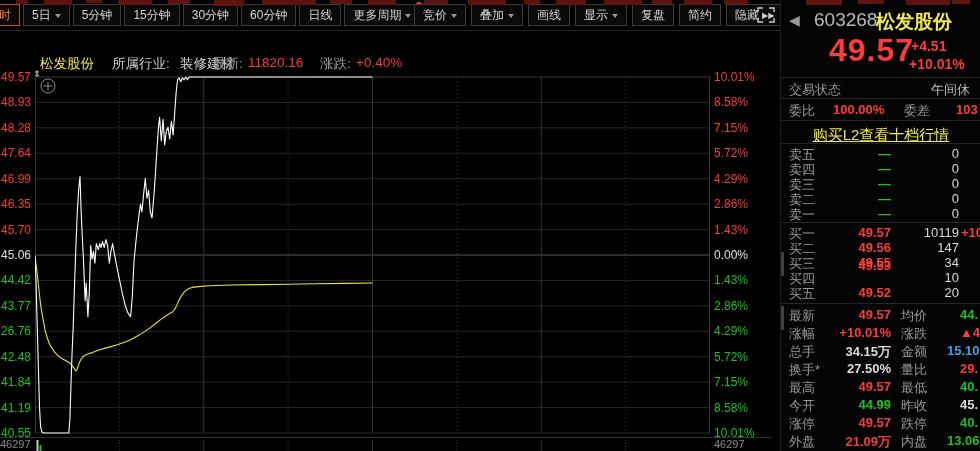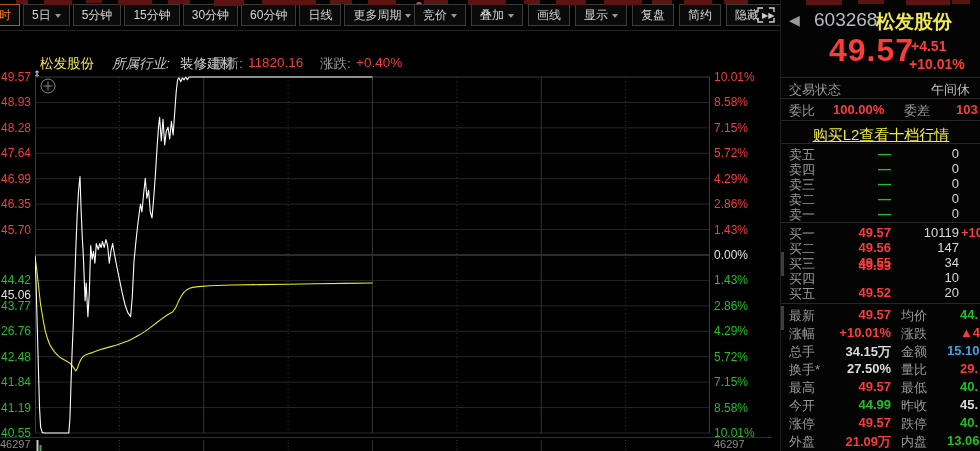--- a/index.html
+++ b/index.html
@@ -21,21 +21,21 @@
   .frag{position:absolute;top:0;background:#5c1312;}
   
   .notice{position:absolute;left:0;top:31px;width:770px;height:22px;background:#2b2b2b;}
   .notice-text{position:absolute;left:28px;top:0;line-height:22px;font-size:13px;color:#e8e135;white-space:nowrap;}
   .notice-x{position:absolute;left:748px;top:0;line-height:22px;font-size:13px;color:#b9b9b9;cursor:pointer;}
   .horn{position:absolute;left:7px;top:4px;}
   
   .chead{position:absolute;top:55px;left:0;height:18px;font-size:13.5px;white-space:nowrap;}
   .chead span{position:absolute;top:0;}
   .ch-name{left:40px;color:#f1ea55;}
-  .ch-indlab{left:112px;color:#c9c9c9;font-style:italic;}
+  .ch-indlab{left:112px;color:#c9c9c9;}
   .ch-ind{left:180px;color:#d6d6d6;}
   .ch-latlab{left:212px;color:#9a9a9a;}
   .ch-lat{left:248px;color:#f53b3e;}
   .ch-chglab{left:320px;color:#9a9a9a;}
   .ch-chg{left:356px;color:#f53b3e;}
   
   .axis{position:absolute;top:0;font-size:12px;}
   .axis div{position:absolute;white-space:nowrap;}
   #axisL{left:0;width:33px;}
   #axisL div{right:2px;}
@@ -114,21 +114,21 @@
   </div>
 
   <div class="axis" id="axisL">
       <div class="tick-up" style="top: 70px;">49.57</div>
       <div class="tick-up" style="top: 95.4286px; text-align: center;">48.93</div>
       <div class="tick-up" style="top: 120.857px;">48.28</div>
       <div class="tick-up" style="top: 146.286px;">47.64</div>
       <div class="tick-up" style="top: 171.714px;">46.99</div>
       <div class="tick-up" style="top: 197.143px;">46.35</div>
       <div class="tick-up" style="top: 222.571px;">45.70</div>
-      <div class="tick-md" style="top: 248px; margin-top: 40px;">45.06</div>
+      <div class="tick-md" style="top: 248px;">45.06</div>
       <div class="tick-dn" style="top: 273.429px;">44.42</div>
       <div class="tick-dn" style="top: 298.857px;">43.77</div>
       <div class="tick-dn" style="top: 324.286px;">26.76</div>
       <div class="tick-dn" style="top: 349.714px;">42.48</div>
       <div class="tick-dn" style="top: 375.143px;">41.84</div>
       <div class="tick-dn" style="top: 400.571px;">41.19</div>
       <div class="tick-dn" style="top: 426px;">40.55</div>
     </div>
   <div class="axis" id="axisR">
       <div class="tick-up" style="top: 70px;">10.01%</div>

